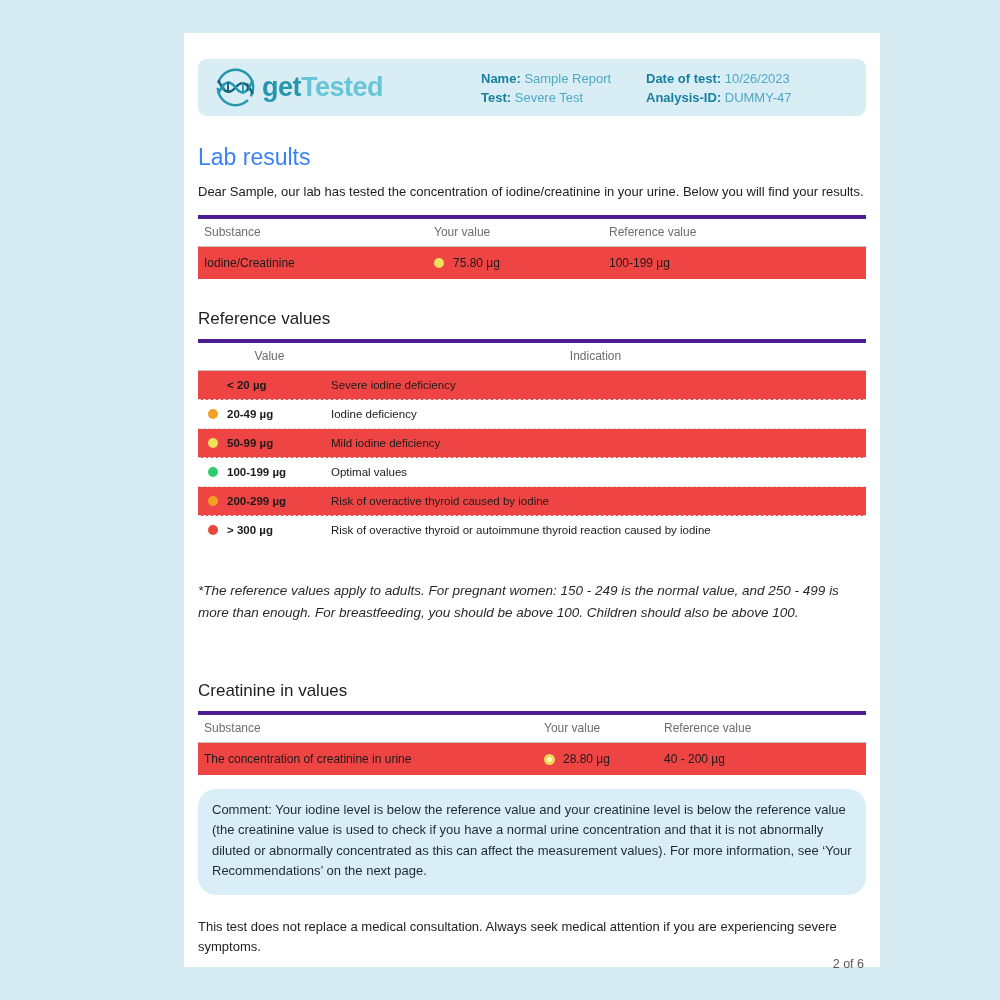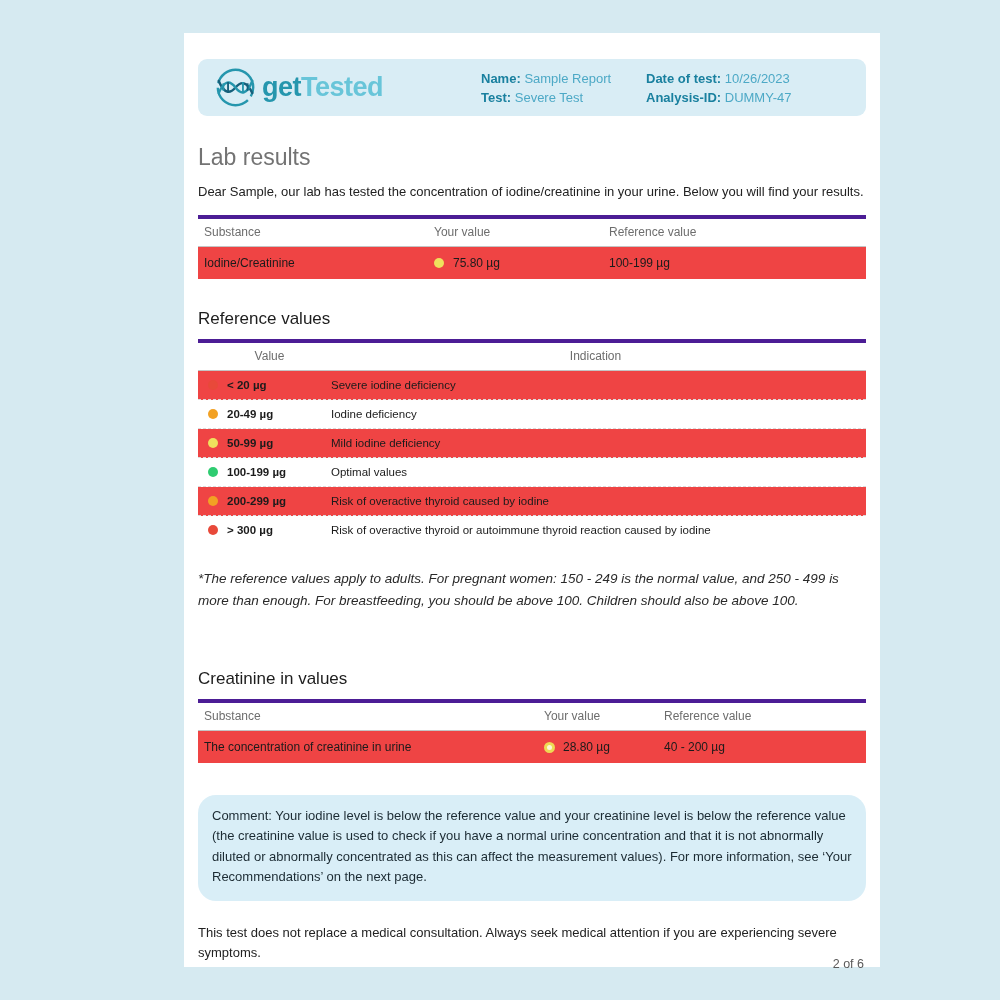--- a/index.html
+++ b/index.html
@@ -30,21 +30,21 @@
   .logo svg { width: 41px; height: 41px; }
   .logo-text { font-size: 27px; font-weight: 700; margin-left: 6px; letter-spacing: -0.5px; }
   .logo-get { color: #2596ad; }
   .logo-tested { color: #68c5d9; }
   .hdr-col { position: absolute; top: 10px; font-size: 13px; line-height: 19px; }
   .hdr-col-1 { left: 283px; }
   .hdr-col-2 { left: 448px; }
   .hdr-label { font-weight: 700; color: #19809f; }
   .hdr-value { color: #4da9c6; }
 
-  h1.title { margin-top: 28px; font-size: 23px; font-weight: 500; color: #737373; }
+  h1.title { margin-top: 28px; font-size: 23px; font-weight: 500; color: #3b82f6; }
   p.intro { margin-top: 13px; font-size: 13px; color: #222; }
 
   
   .t-head {
     display: grid;
     font-size: 12px; color: #6d6d6d;
     padding: 6px 6px 7px 6px;
     border-top: 4px solid #4c1d95;
     border-bottom: 1px solid #c4c4c4;
     align-items: center;
@@ -86,34 +86,34 @@
   .ref-table .t-row {
     grid-template-columns: 123px 1fr;
     padding: 8px 6px 8px 10px;
     font-size: 11.5px;
     border-bottom: 1px dashed #dcdcdc;
   }
   .ref-table .t-row:last-child { border-bottom: none; }
   .ref-val { font-weight: 700; }
 
   p.ref-note {
-    margin-top: 24px;
+    margin-top: 36px;
     font-style: italic;
     font-size: 13.5px;
     line-height: 1.65;
     color: #292929;
   }
 
   .creat-title { margin-top: 56px; font-size: 18px; }
   .cols-creat { grid-template-columns: 340px 120px 1fr; }
   .creat-table .t-head { margin-top: 10px; }
   .creat-table .t-row { padding: 9px 6px; }
 
   .comment-box {
-    margin-top: 32px;
+    margin-top: 14px;
     background: #d9eef7;
     border-radius: 18px;
     padding: 11px 14px 13px;
     font-size: 13px;
     line-height: 1.58;
     color: #1c2b33;
   }
 
   p.disclaimer { margin-top: 22px; font-size: 13px; line-height: 1.6; color: #222; }
 

